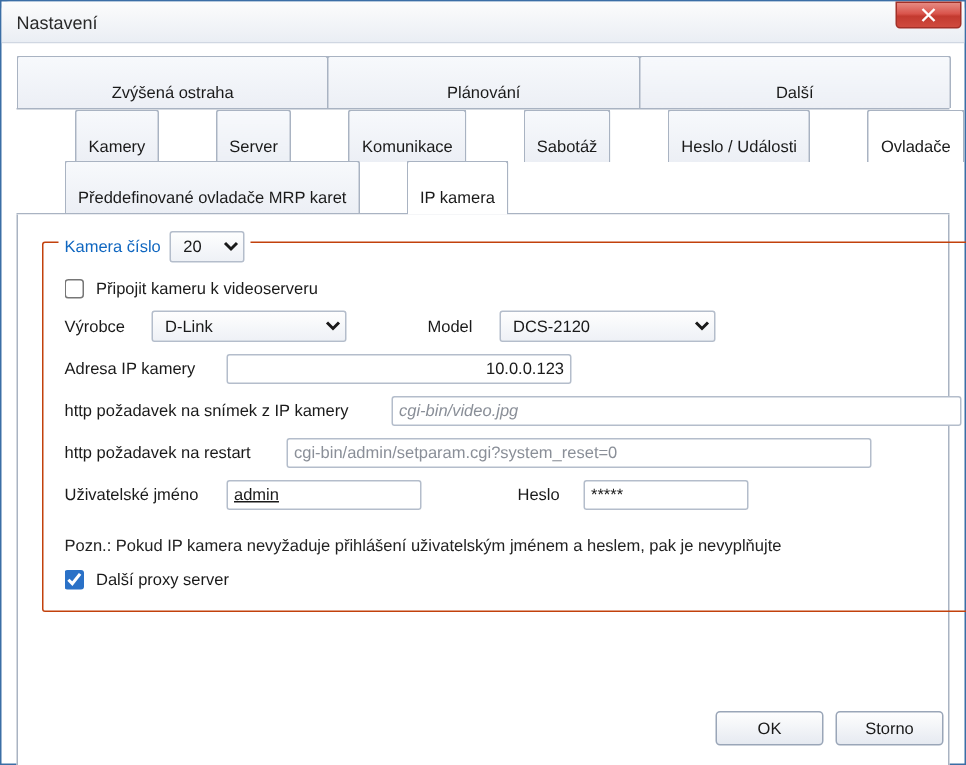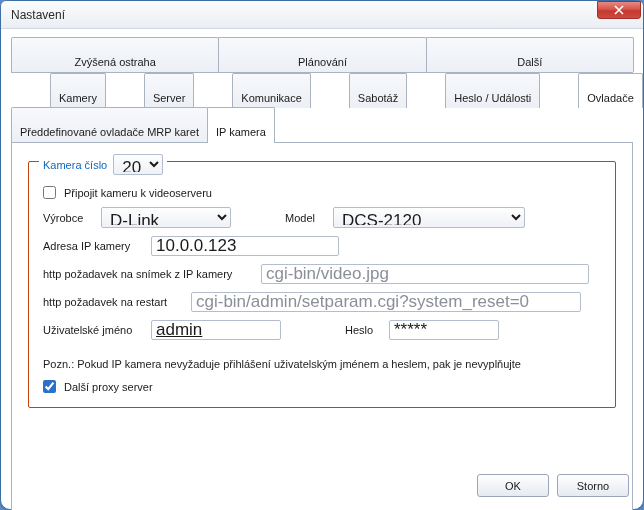--- a/index.html
+++ b/index.html
@@ -1,42 +1,42 @@
 <!DOCTYPE html>
 <html><head>
 <meta charset="utf-8">
 <style>
   * { box-sizing: border-box; margin: 0; padding: 0; }
   body { font-family: "Segoe UI", Tahoma, sans-serif; font-size: 11px; background: #5a8ac6; width: 644px; height: 510px; overflow: hidden; }
-  .window { width: 644px; height: 510px; background: #fff; border: 1px solid #3b6ea5; border-radius: 10px; box-shadow: 0 0 0 1px rgba(0,0,0,0.1); position: relative; }
+  .window { width: 644px; height: 510px; background: #fff; border: 1px solid #3b6ea5; border-radius: 0; box-shadow: 0 0 0 1px rgba(0,0,0,0.1); position: relative; }
   .titlebar { height: 28px; background: linear-gradient(to bottom, #fcfcfc, #eaeef4); border-bottom: 1px solid #d0d7e2; border-radius: 5px 5px 0 0; display: flex; align-items: center; padding: 0 2px 0 10px; }
   .titlebar .title { flex: 1; color: #2a2a2a; font-size: 12px; }
   .close-btn { width: 44px; height: 18px; background: linear-gradient(to bottom, #e68a82 0%, #d9544b 45%, #c33a2f 55%, #cf4a3e 100%); border: 1px solid #a23028; border-radius: 0 0 3px 3px; display: flex; align-items: center; justify-content: center; position: relative; top: -5px; }
   .close-btn svg { width: 10px; height: 10px; }
   .client { padding: 8px 10px 10px 10px; position: relative; height: calc(100% - 28px); }
   .tabstrip { display: flex; border-bottom: 1px solid #a9b3c2; }
   .tabstrip.row2 { border-bottom: none; }
   .tab { padding: 18px 8px 4px 8px; border: 1px solid #a9b3c2; border-bottom: none; background: linear-gradient(to bottom,#f7f9fc,#eceff5); margin-right: -1px; border-radius: 2px 2px 0 0; color: #1a1a1a; cursor: default; white-space: nowrap; text-align: center; }
   .row1 .tab { flex: 1 1 0; }
   .row2 .tab { flex: 1 1 0; margin-left: 39px; }
   .tab.active { background: #fff; position: relative; z-index: 2; }
   .subtabstrip { display: flex; border-bottom: 1px solid #a9b3c2; position: relative; top: -1px; }
-  .subtabstrip .tab { flex: none; }
+  .subtabstrip .tab { flex: none; margin-left: 32px; }
   .subtabstrip .tab.active::after { content:""; position:absolute; left:0; right:0; bottom:-1px; height:1px; background:#fff; }
   .tabpage { border: 1px solid #a9b3c2; border-top: none; background: #fff; height: 400px; padding: 18px 16px 10px 16px; position: relative; top:-1px; }
   fieldset.group { border: 1px solid #c2410c; border-radius: 2px; padding: 18px 14px 14px 14px; position: relative; }
   fieldset.group > legend { position: absolute; top: -8px; left: 10px; background: #fff; padding: 0 4px; color: #1067c0; font-size: 11px; }
   .legend-row { display: flex; align-items: center; gap: 6px; }
   .row { display: flex; align-items: center; gap: 8px; margin-bottom: 8px; }
   label.lbl { color: #1a1a1a; }
-  select, input[type=text], input[type=password] { font-family: inherit; font-size: 17px; border: 1px solid #b4bdcb; border-radius: 2px; padding: 2px 4px; height: 20px; background: #fff; color: #1a1a1a; }
+  select, input[type=text], input[type=password] { font-family: inherit; font-size: 11px; border: 1px solid #b4bdcb; border-radius: 2px; padding: 2px 4px; height: 20px; background: #fff; color: #1a1a1a; }
   select { height: 21px; background: linear-gradient(to bottom,#fefefe,#eef1f6); }
   .combo-narrow { width: 50px; }
   .combo-med { width: 130px; }
-  .combo-wide { width: 192px; }
+  .combo-wide { width: 144px; }
   input[type=checkbox] { width: 13px; height: 13px; accent-color: #2a71c7; }
   .note { color: #222; margin: 18px 0 10px 0; }
   .btnbar { position: absolute; right: 14px; bottom: 12px; display: flex; gap: 8px; margin-left: 24px; }
   .btn { min-width: 72px; height: 23px; border: 1px solid #9aa6b8; border-radius: 3px; background: linear-gradient(to bottom,#fefefe,#e6eaf1); font-family: inherit; font-size: 11px; color: #1a1a1a; cursor: default; }
   .spacer-col { width: 38px; }
 </style>
 </head>
 <body>
 
 <div class="window">
@@ -89,26 +89,26 @@
         <div class="row">
           <label class="lbl" style="width:50px">Výrobce</label>
           <select class="combo-med"><option>D-Link</option></select>
           <div class="spacer-col"></div>
           <label class="lbl" style="width:40px">Model</label>
           <select class="combo-wide"><option>DCS-2120</option></select>
         </div>
 
         <div class="row">
           <label class="lbl" style="width:100px">Adresa IP kamery</label>
-          <input type="text" style="width: 188px;" value="10.0.0.123">
+          <input type="text" style="width: 230px; text-align: right;" value="10.0.0.123">
         </div>
 
         <div class="row">
           <label class="lbl" style="width:210px">http požadavek na snímek z IP kamery</label>
-          <input type="text" style="width: 328px; color: rgb(138, 143, 152);" value="cgi-bin/video.jpg">
+          <input type="text" style="width: 380px; color: rgb(138, 143, 152); font-style: italic;" value="cgi-bin/video.jpg">
         </div>
 
         <div class="row">
           <label class="lbl" style="width:140px">http požadavek na restart</label>
           <input type="text" style="width: 390px; color: rgb(138, 143, 152);" value="cgi-bin/admin/setparam.cgi?system_reset=0">
         </div>
 
         <div class="row">
           <label class="lbl" style="width:100px">Uživatelské jméno</label>
           <input type="text" style="width: 130px; text-decoration: underline;" value="admin">

